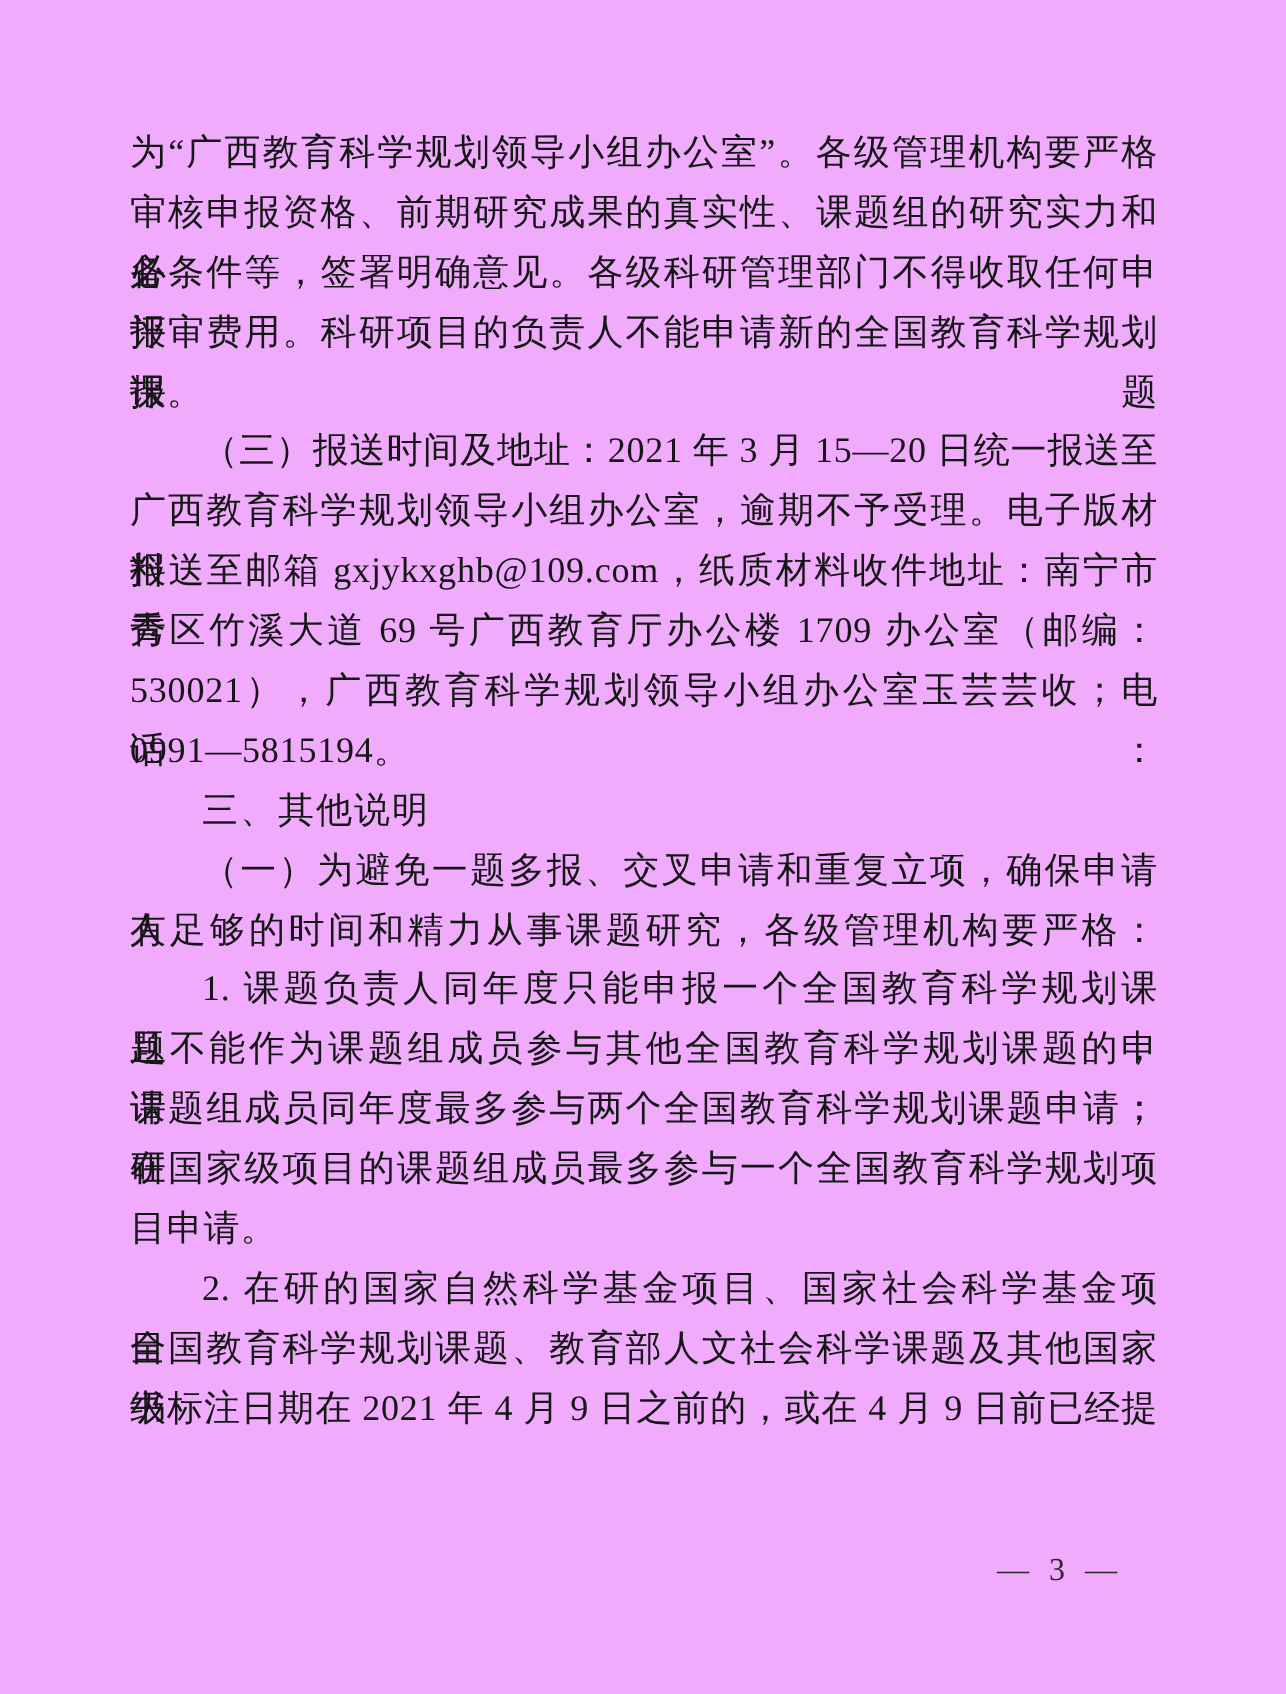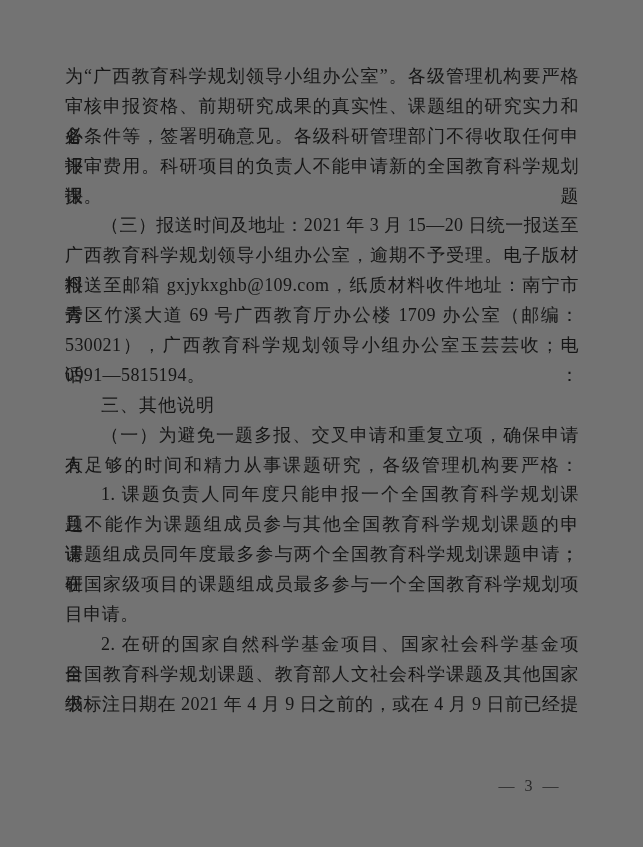--- a/index.html
+++ b/index.html
@@ -4,21 +4,21 @@
 <style>
   html, body {
     margin: 0;
     padding: 0;
     background: #ffffff;
   }
   .page {
     position: relative;
     width: 643px;
     height: 847px;
-    background: #737373;
+    background: #f0abfc;
     overflow: hidden;
     font-family: "Liberation Serif", "DejaVu Serif", serif;
     color: #161616;
   }
   .doc {
     position: absolute;
     left: 65px;
     top: 62px;
     width: 514px;
   }

